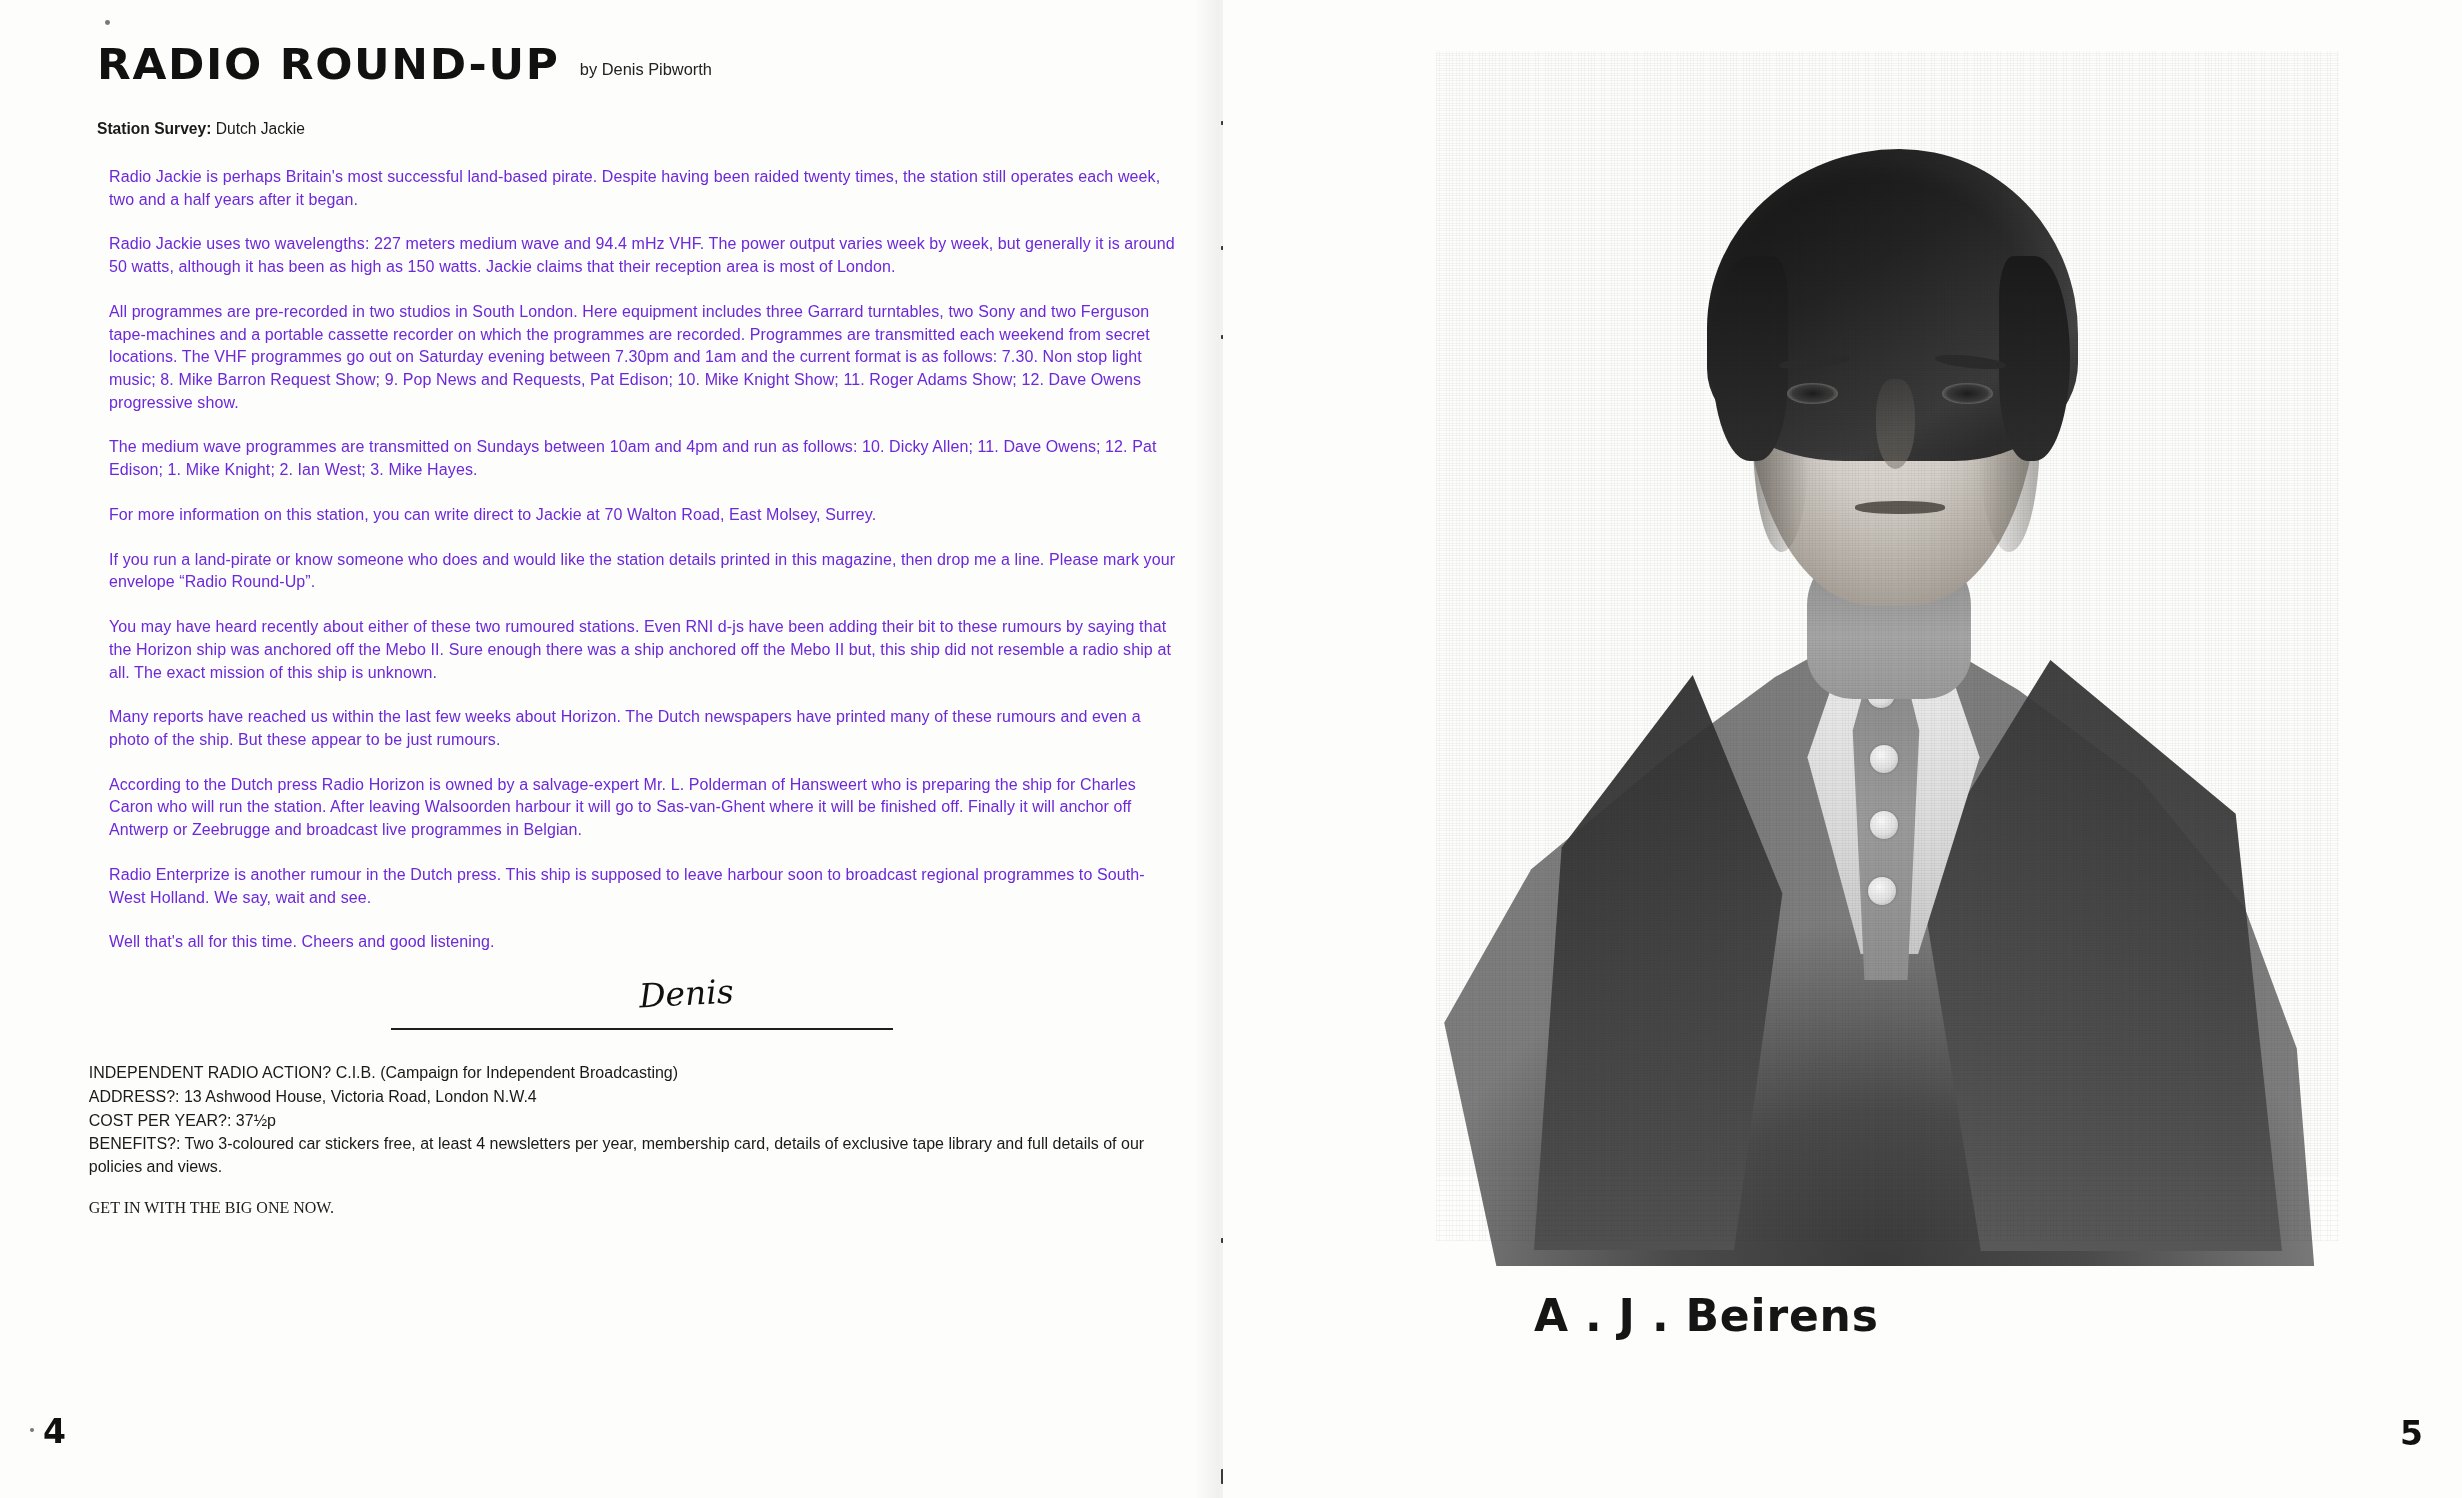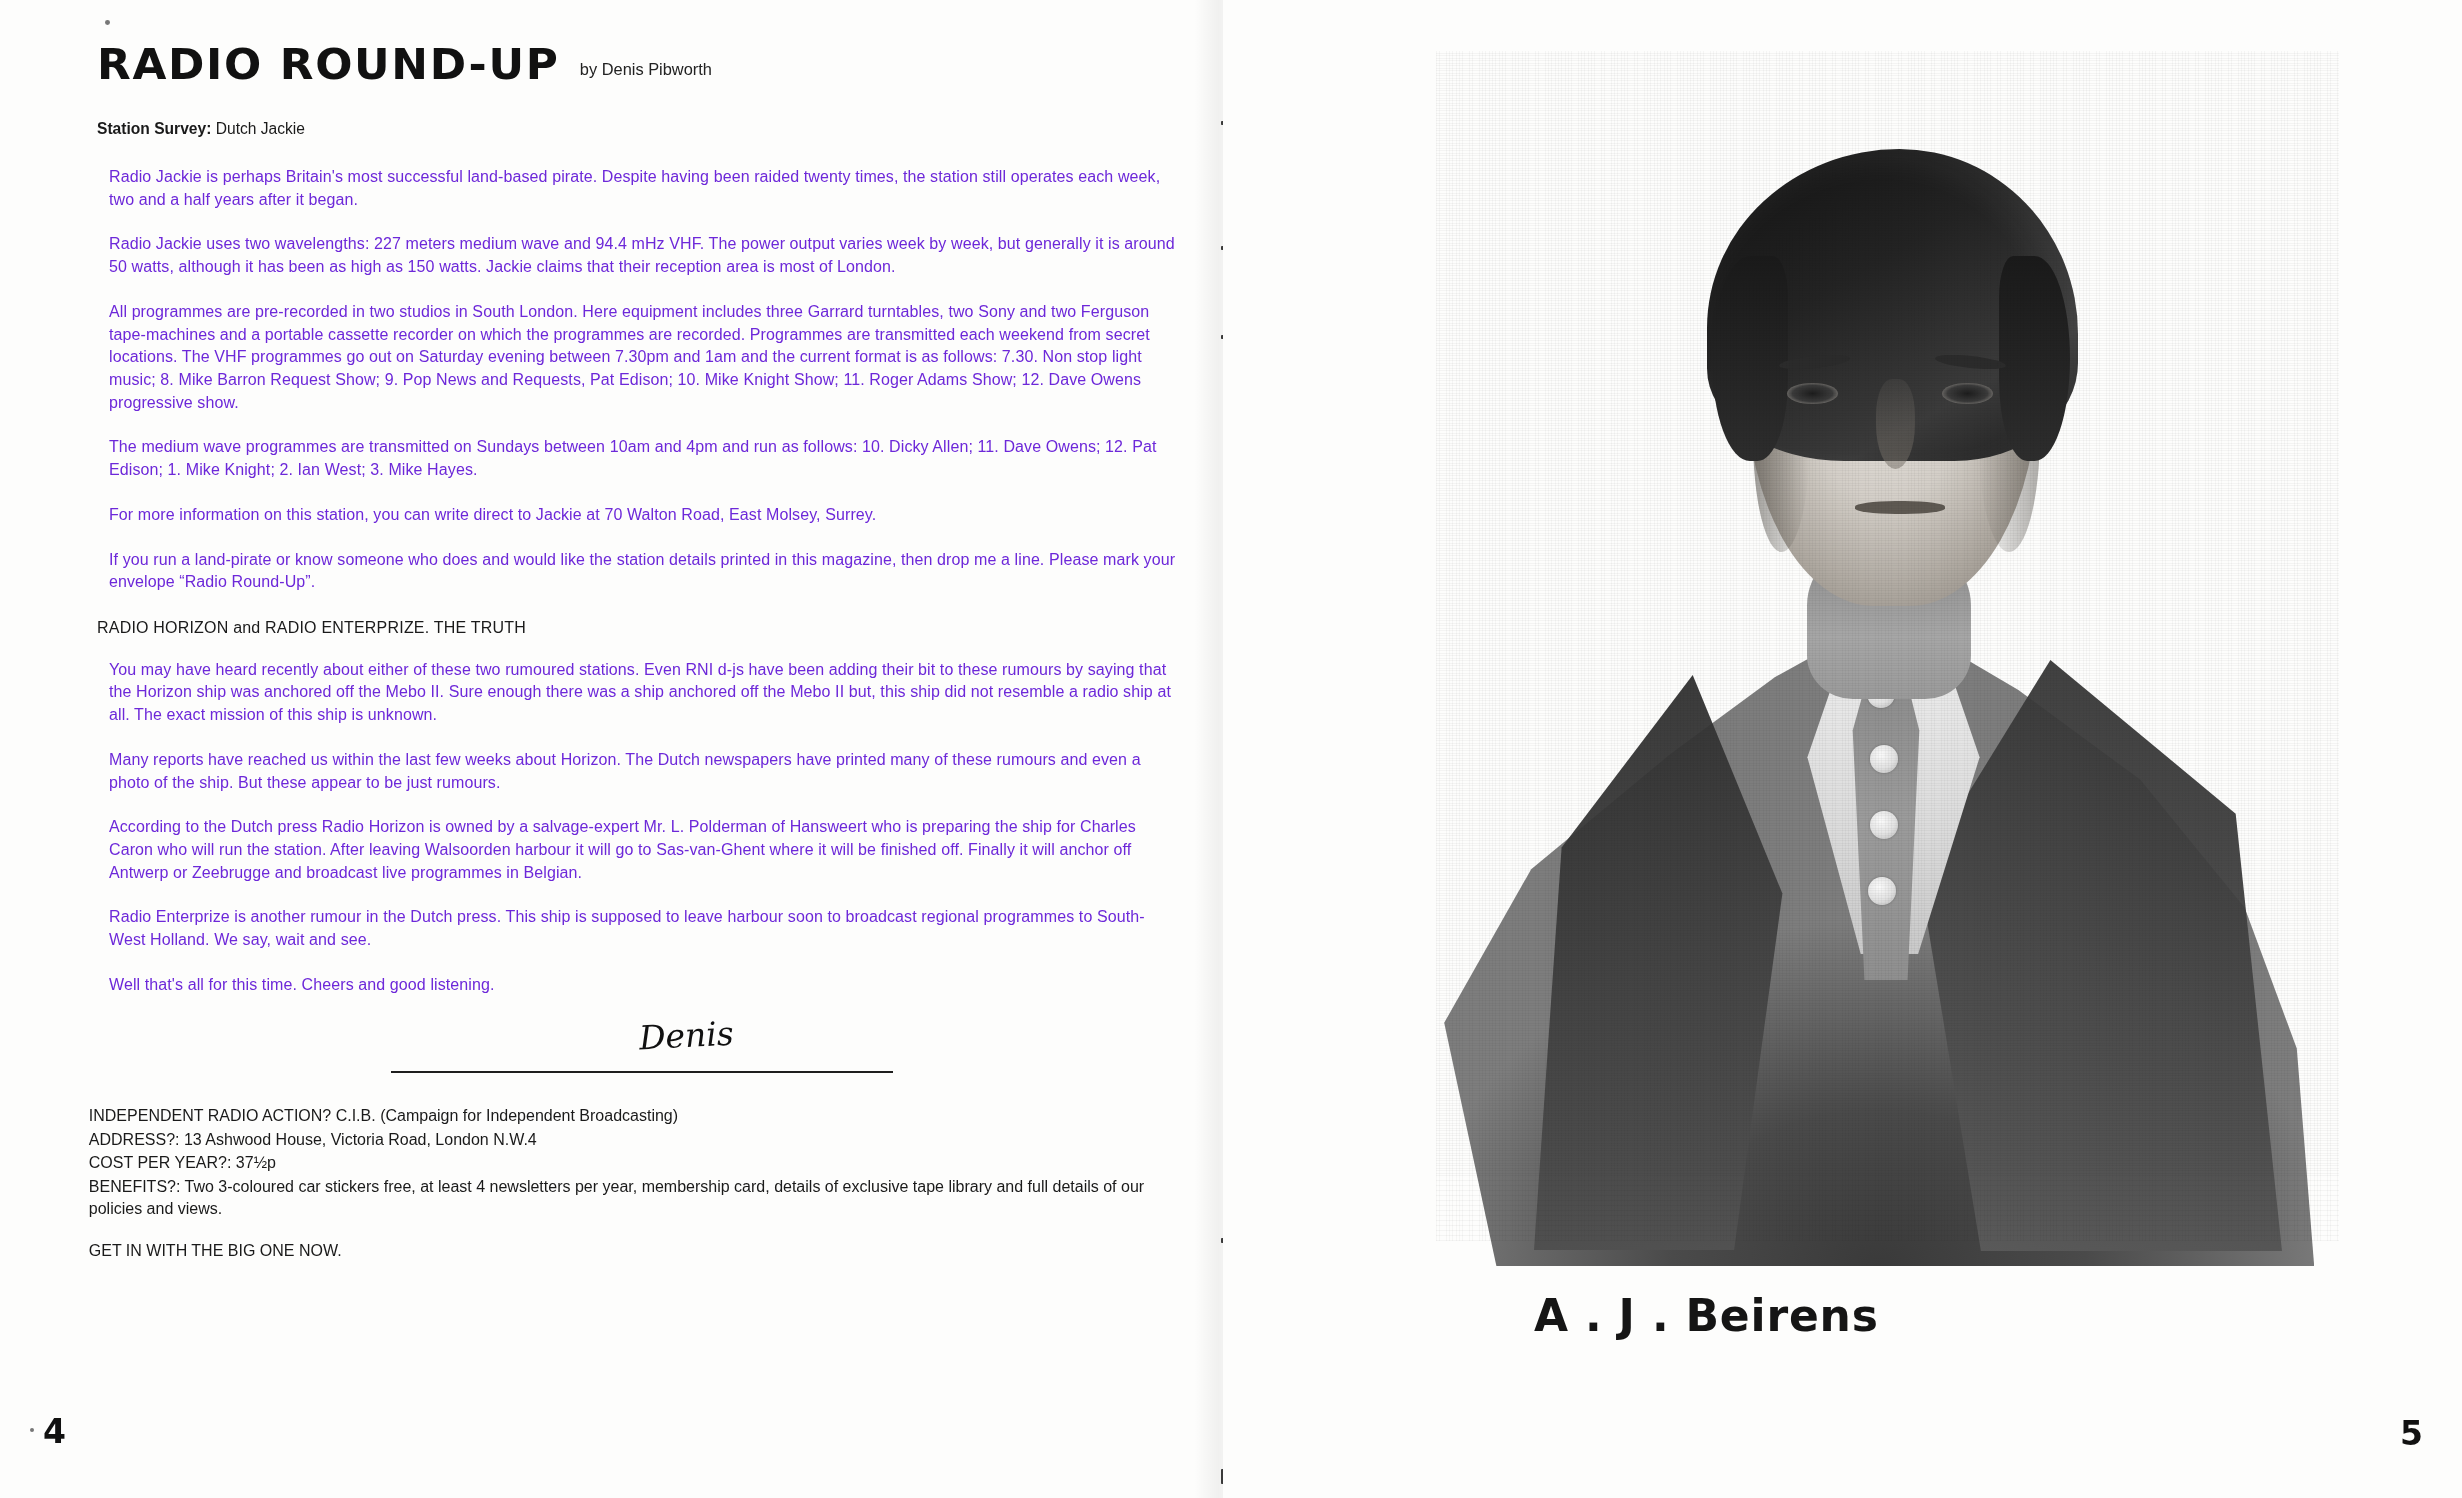--- a/index.html
+++ b/index.html
@@ -135,20 +135,21 @@
     line-height: 1.38;
     margin-left: -8.2px;
   }
   .footer-block div {
     margin-bottom: 1.6px;
   }
   .footer-last {
     margin-top: 21.3px;
     font-size: 16px;
     margin-left: -8.2px;
+    font-family: Liberation Serif, serif;
   }
   .folio {
     position: absolute;
     font-family: "DejaVu Sans", sans-serif;
     font-weight: bold;
     font-size: 33px;
     color: #111;
   }
   .folio-left {
     left: 43px;
@@ -367,21 +368,20 @@
         <span>Dutch Jackie</span>
       </div>
 
       <p class="body first">Radio Jackie is perhaps Britain's most successful land-based pirate. Despite having been raided twenty times, the station still operates each week, two and a half years after it began.</p>
       <p class="body">Radio Jackie uses two wavelengths: 227 meters medium wave and 94.4 mHz VHF. The power output varies week by week, but generally it is around 50 watts, although it has been as high as 150 watts. Jackie claims that their reception area is most of London.</p>
       <p class="body">All programmes are pre-recorded in two studios in South London. Here equipment includes three Garrard turntables, two Sony and two Ferguson tape-machines and a portable cassette recorder on which the programmes are recorded. Programmes are transmitted each weekend from secret locations. The VHF programmes go out on Saturday evening between 7.30pm and 1am and the current format is as follows: 7.30. Non stop light music; 8. Mike Barron Request Show; 9. Pop News and Requests, Pat Edison; 10. Mike Knight Show; 11. Roger Adams Show; 12. Dave Owens progressive show.</p>
       <p class="body">The medium wave programmes are transmitted on Sundays between 10am and 4pm and run as follows: 10. Dicky Allen; 11. Dave Owens; 12. Pat Edison; 1. Mike Knight; 2. Ian West; 3. Mike Hayes.</p>
       <p class="body">For more information on this station, you can write direct to Jackie at 70 Walton Road, East Molsey, Surrey.</p>
       <p class="body">If you run a land-pirate or know someone who does and would like the station details printed in this magazine, then drop me a line. Please mark your envelope “Radio Round-Up”.</p>
 
-      <div class="subhead">RADIO HORIZON and RADIO ENTERPRIZE. THE TRUTH</div>
 
       <p class="body">You may have heard recently about either of these two rumoured stations. Even RNI d-js have been adding their bit to these rumours by saying that the Horizon ship was anchored off the Mebo II. Sure enough there was a ship anchored off the Mebo II but, this ship did not resemble a radio ship at all. The exact mission of this ship is unknown.</p>
       <p class="body">Many reports have reached us within the last few weeks about Horizon. The Dutch newspapers have printed many of these rumours and even a photo of the ship. But these appear to be just rumours.</p>
       <p class="body">According to the Dutch press Radio Horizon is owned by a salvage-expert Mr. L. Polderman of Hansweert who is preparing the ship for Charles Caron who will run the station. After leaving Walsoorden harbour it will go to Sas-van-Ghent where it will be finished off. Finally it will anchor off Antwerp or Zeebrugge and broadcast live programmes in Belgian.</p>
       <p class="body">Radio Enterprize is another rumour in the Dutch press. This ship is supposed to leave harbour soon to broadcast regional programmes to South-West Holland. We say, wait and see.</p>
       <p class="body">Well that's all for this time. Cheers and good listening.</p>
 
       <div class="signature-wrap">
         <div class="signature">Denis</div>
         <div class="sig-rule"></div>

